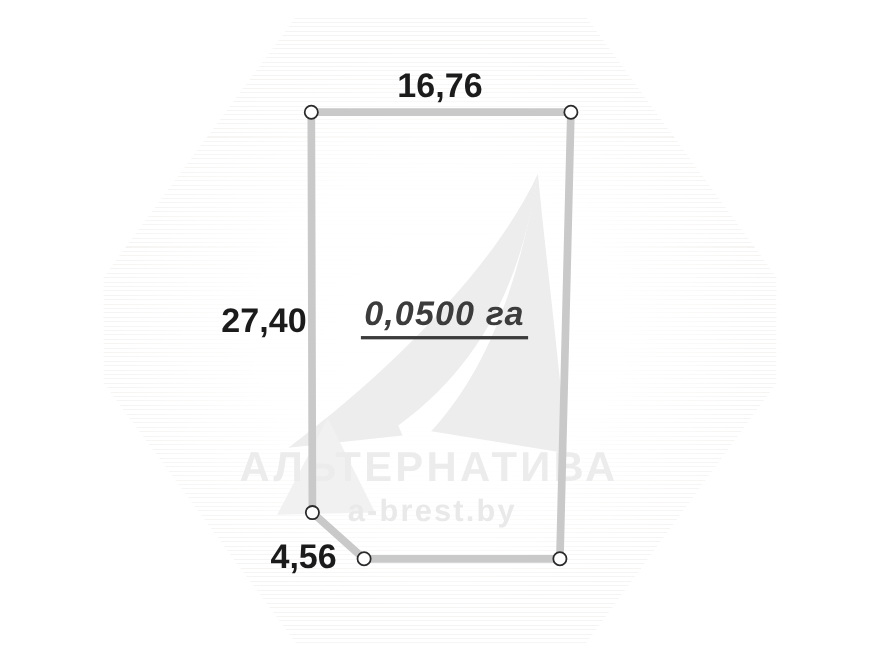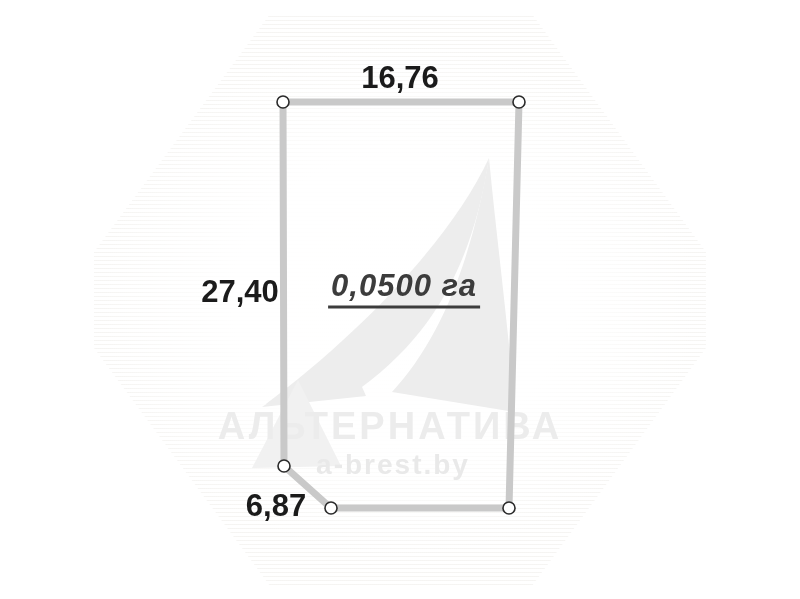--- a/index.html
+++ b/index.html
@@ -113,18 +113,18 @@
         <polygon points="283,102 519,102 509,508 331,508 284,466" fill="none" stroke="#c9c9c9" stroke-width="7" stroke-linejoin="miter"></polygon>
         <circle cx="283" cy="102" r="6" fill="#ffffff" stroke="#2a2a2a" stroke-width="1.6"></circle>
         <circle cx="519" cy="102" r="6" fill="#ffffff" stroke="#2a2a2a" stroke-width="1.6"></circle>
         <circle cx="509" cy="508" r="6" fill="#ffffff" stroke="#2a2a2a" stroke-width="1.6"></circle>
         <circle cx="331" cy="508" r="6" fill="#ffffff" stroke="#2a2a2a" stroke-width="1.6"></circle>
         <circle cx="284" cy="466" r="6" fill="#ffffff" stroke="#2a2a2a" stroke-width="1.6"></circle>
       </g>
   </svg>
 
   <div class="dim-label" style="left: 400px; top: 78px;">16,76</div>
-  <div class="dim-label" style="left: 276px; top: 506px;">6,87</div>
+  <div class="dim-label" style="left: 276px; top: 506px;">4,56</div>
   <div class="dim-label" style="left: 240px; top: 276px; margin-top: 16px;">27,40</div>
 
   <div class="area-label" style="left: 404px; top: 288px;">0,0500 га</div>
 
 </div>
 
 </body></html>

